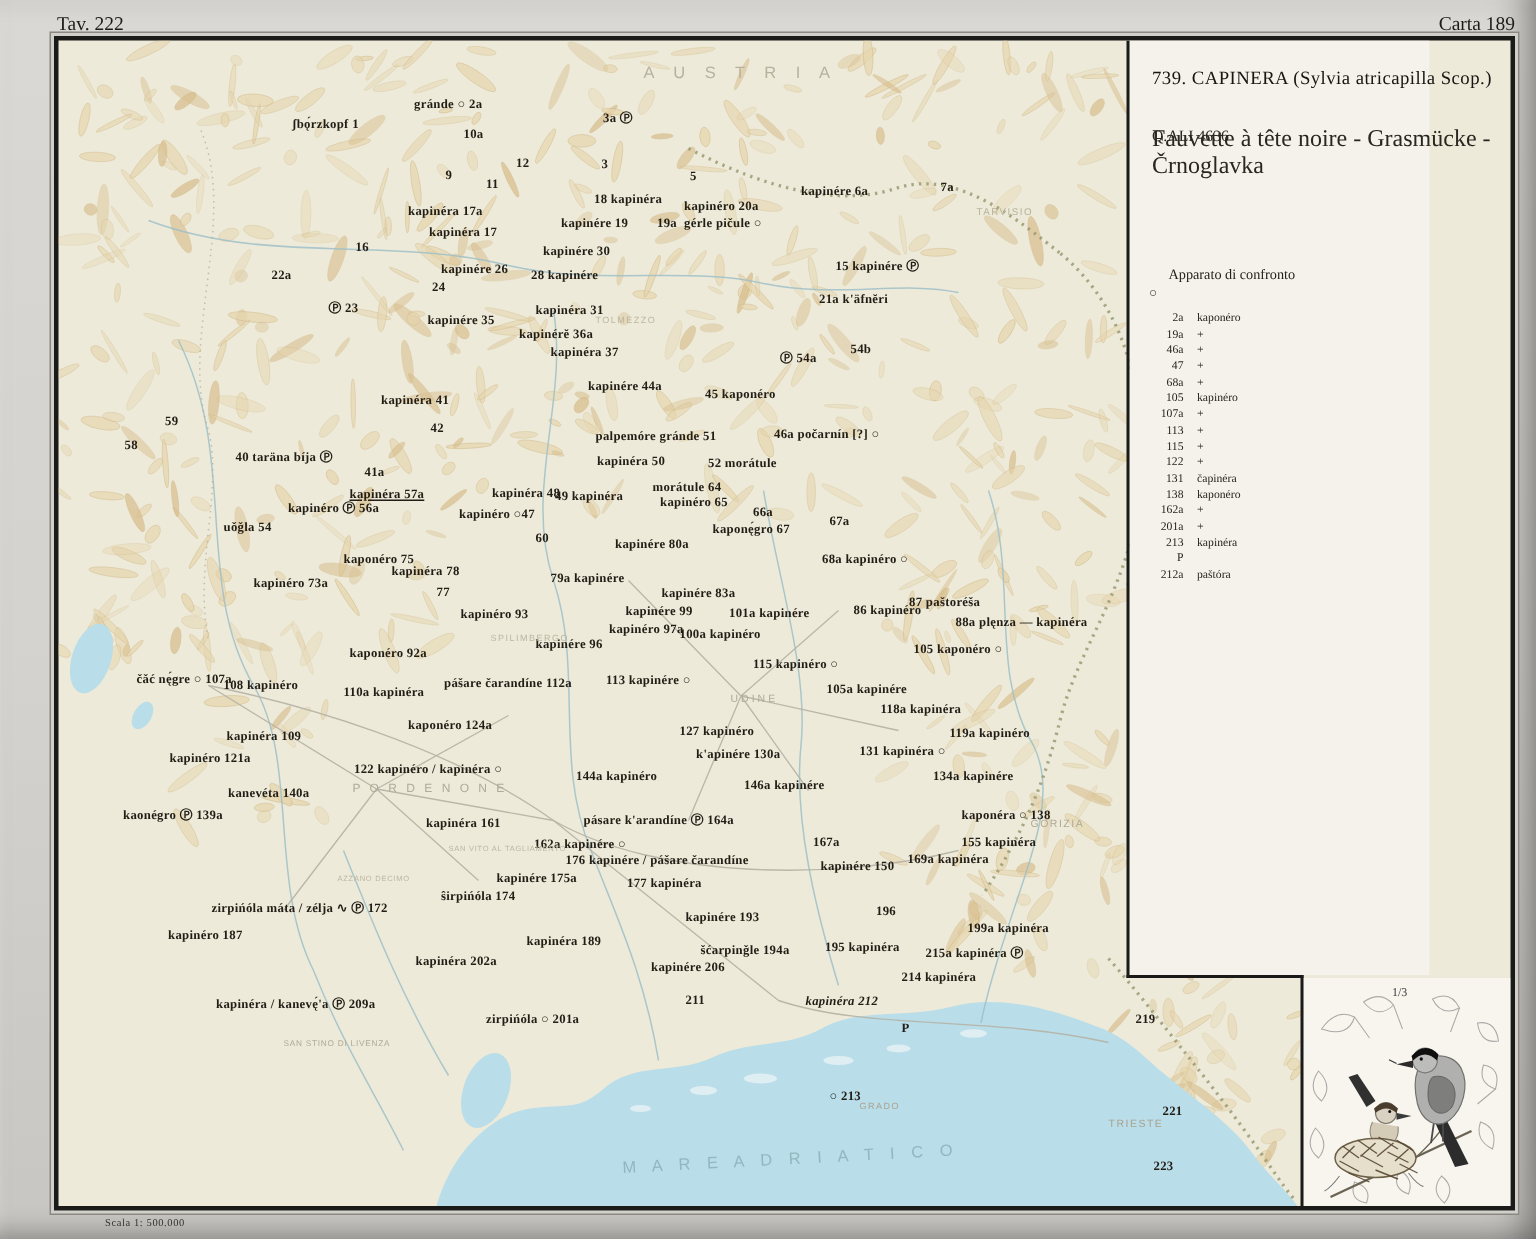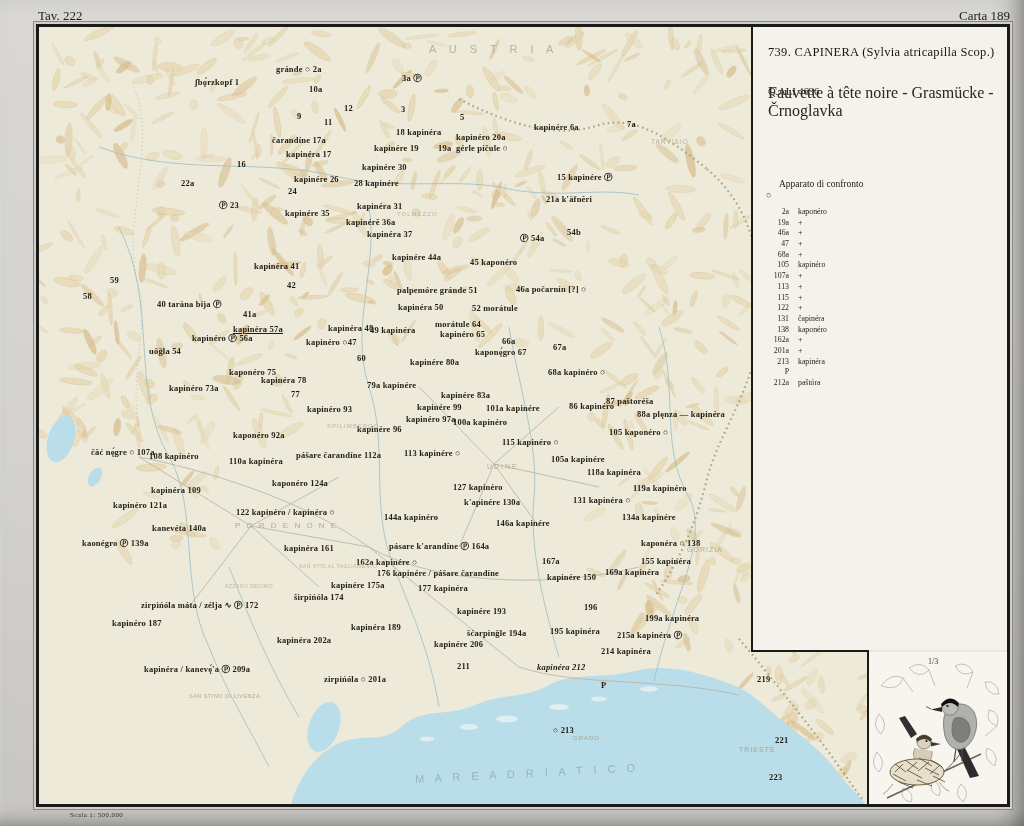--- a/index.html
+++ b/index.html
@@ -14,21 +14,21 @@
   .hdr-c{left:0;right:0;text-align:center;letter-spacing:11px;font-weight:bold;}
   .plate{position:absolute;left:33px;top:21px;border:1px solid #8a8881;padding:2px;background:#d0cfca;}
   .plate-inner{position:relative;width:968px;height:777px;border:3px solid #1a1a18;overflow:hidden;background:#edead9;}
   .map-svg{position:absolute;left:0;top:0;}
   #map-labels{position:absolute;left:0;top:0;width:968px;height:777px;}
   .ml{position:absolute;transform:translateY(-50%);white-space:nowrap;
       font-family:"Liberation Serif",serif;font-weight:bold;font-size:8.5px;
       color:#221d15;letter-spacing:.2px;}
   .geo{position:absolute;white-space:nowrap;font-family:"Liberation Sans",sans-serif;
        transform-origin:left center;}
-  .panel-text{position:absolute;left:714px;top:0;width:254px;height:623px;background:#f4f2ea;}
+  .panel-text{position:absolute;left:714px;top:0;width:200px;height:623px;background:#f4f2ea;}
   .panel-bird{position:absolute;left:830px;top:625px;width:138px;height:152px;background:#f7f5ee;}
   .bl{position:absolute;background:#1a1a18;}
   .bl.v{width:2px;} .bl.h{height:2px;}
   .p-title{position:absolute;left:15px;top:18px;width:230px;font-size:12.5px;color:#181512;letter-spacing:.3px;}
   .p-sub{position:absolute;left:15px;top:57px;width:232px;font-size:16px;color:#2a2620;}
   .p-ref{position:absolute;left:15px;top:59px;font-size:10.5px;color:#2a2620;}
   .app-sym{position:absolute;left:13px;top:163px;font-size:9px;color:#3a362e;}
   .app-head{position:absolute;left:26px;top:152px;font-size:9.5px;color:#24201a;}
   #app-rows{position:absolute;left:8px;top:180px;width:200px;}
   .arow{display:flex;height:10.7px;line-height:10.7px;font-size:7.8px;color:#29251e;}
@@ -658,21 +658,21 @@
       <div id="map-labels">
           <span class="ml" style="left: 237px; top: 42px;">gránde ○ 2a</span>
           <span class="ml" style="left: 156px; top: 55px;">ʃbǫ́rzkopf 1</span>
           <span class="ml" style="left: 270px; top: 62px;">10a</span>
           <span class="ml" style="left: 363px; top: 52px;">3a Ⓟ</span>
           <span class="ml" style="left: 305px; top: 81px;">12</span>
           <span class="ml" style="left: 258px; top: 89px;">9</span>
           <span class="ml" style="left: 285px; top: 95px;">11</span>
           <span class="ml" style="left: 362px; top: 82px;">3</span>
           <span class="ml" style="left: 421px; top: 90px;">5</span>
-          <span class="ml" style="left: 233px; top: 113px;">čarandíne 17a</span>
+          <span class="ml" style="left: 233px; top: 113px;">kapinéra 17a</span>
           <span class="ml" style="left: 247px; top: 127px;">kapinéra 17</span>
           <span class="ml" style="left: 357px; top: 105px;">18 kapinéra</span>
           <span class="ml" style="left: 335px; top: 121px;">kapinére 19</span>
           <span class="ml" style="left: 399px; top: 121px;">19a</span>
           <span class="ml" style="left: 417px; top: 110px;">kapinéro 20a</span>
           <span class="ml" style="left: 417px; top: 121px;">gérle pičule ○</span>
           <span class="ml" style="left: 495px; top: 100px;">kapinére 6a</span>
           <span class="ml" style="left: 588px; top: 97px;">7a</span>
           <span class="ml" style="left: 198px; top: 137px;">16</span>
           <span class="ml" style="left: 323px; top: 140px;">kapinére 30</span>

